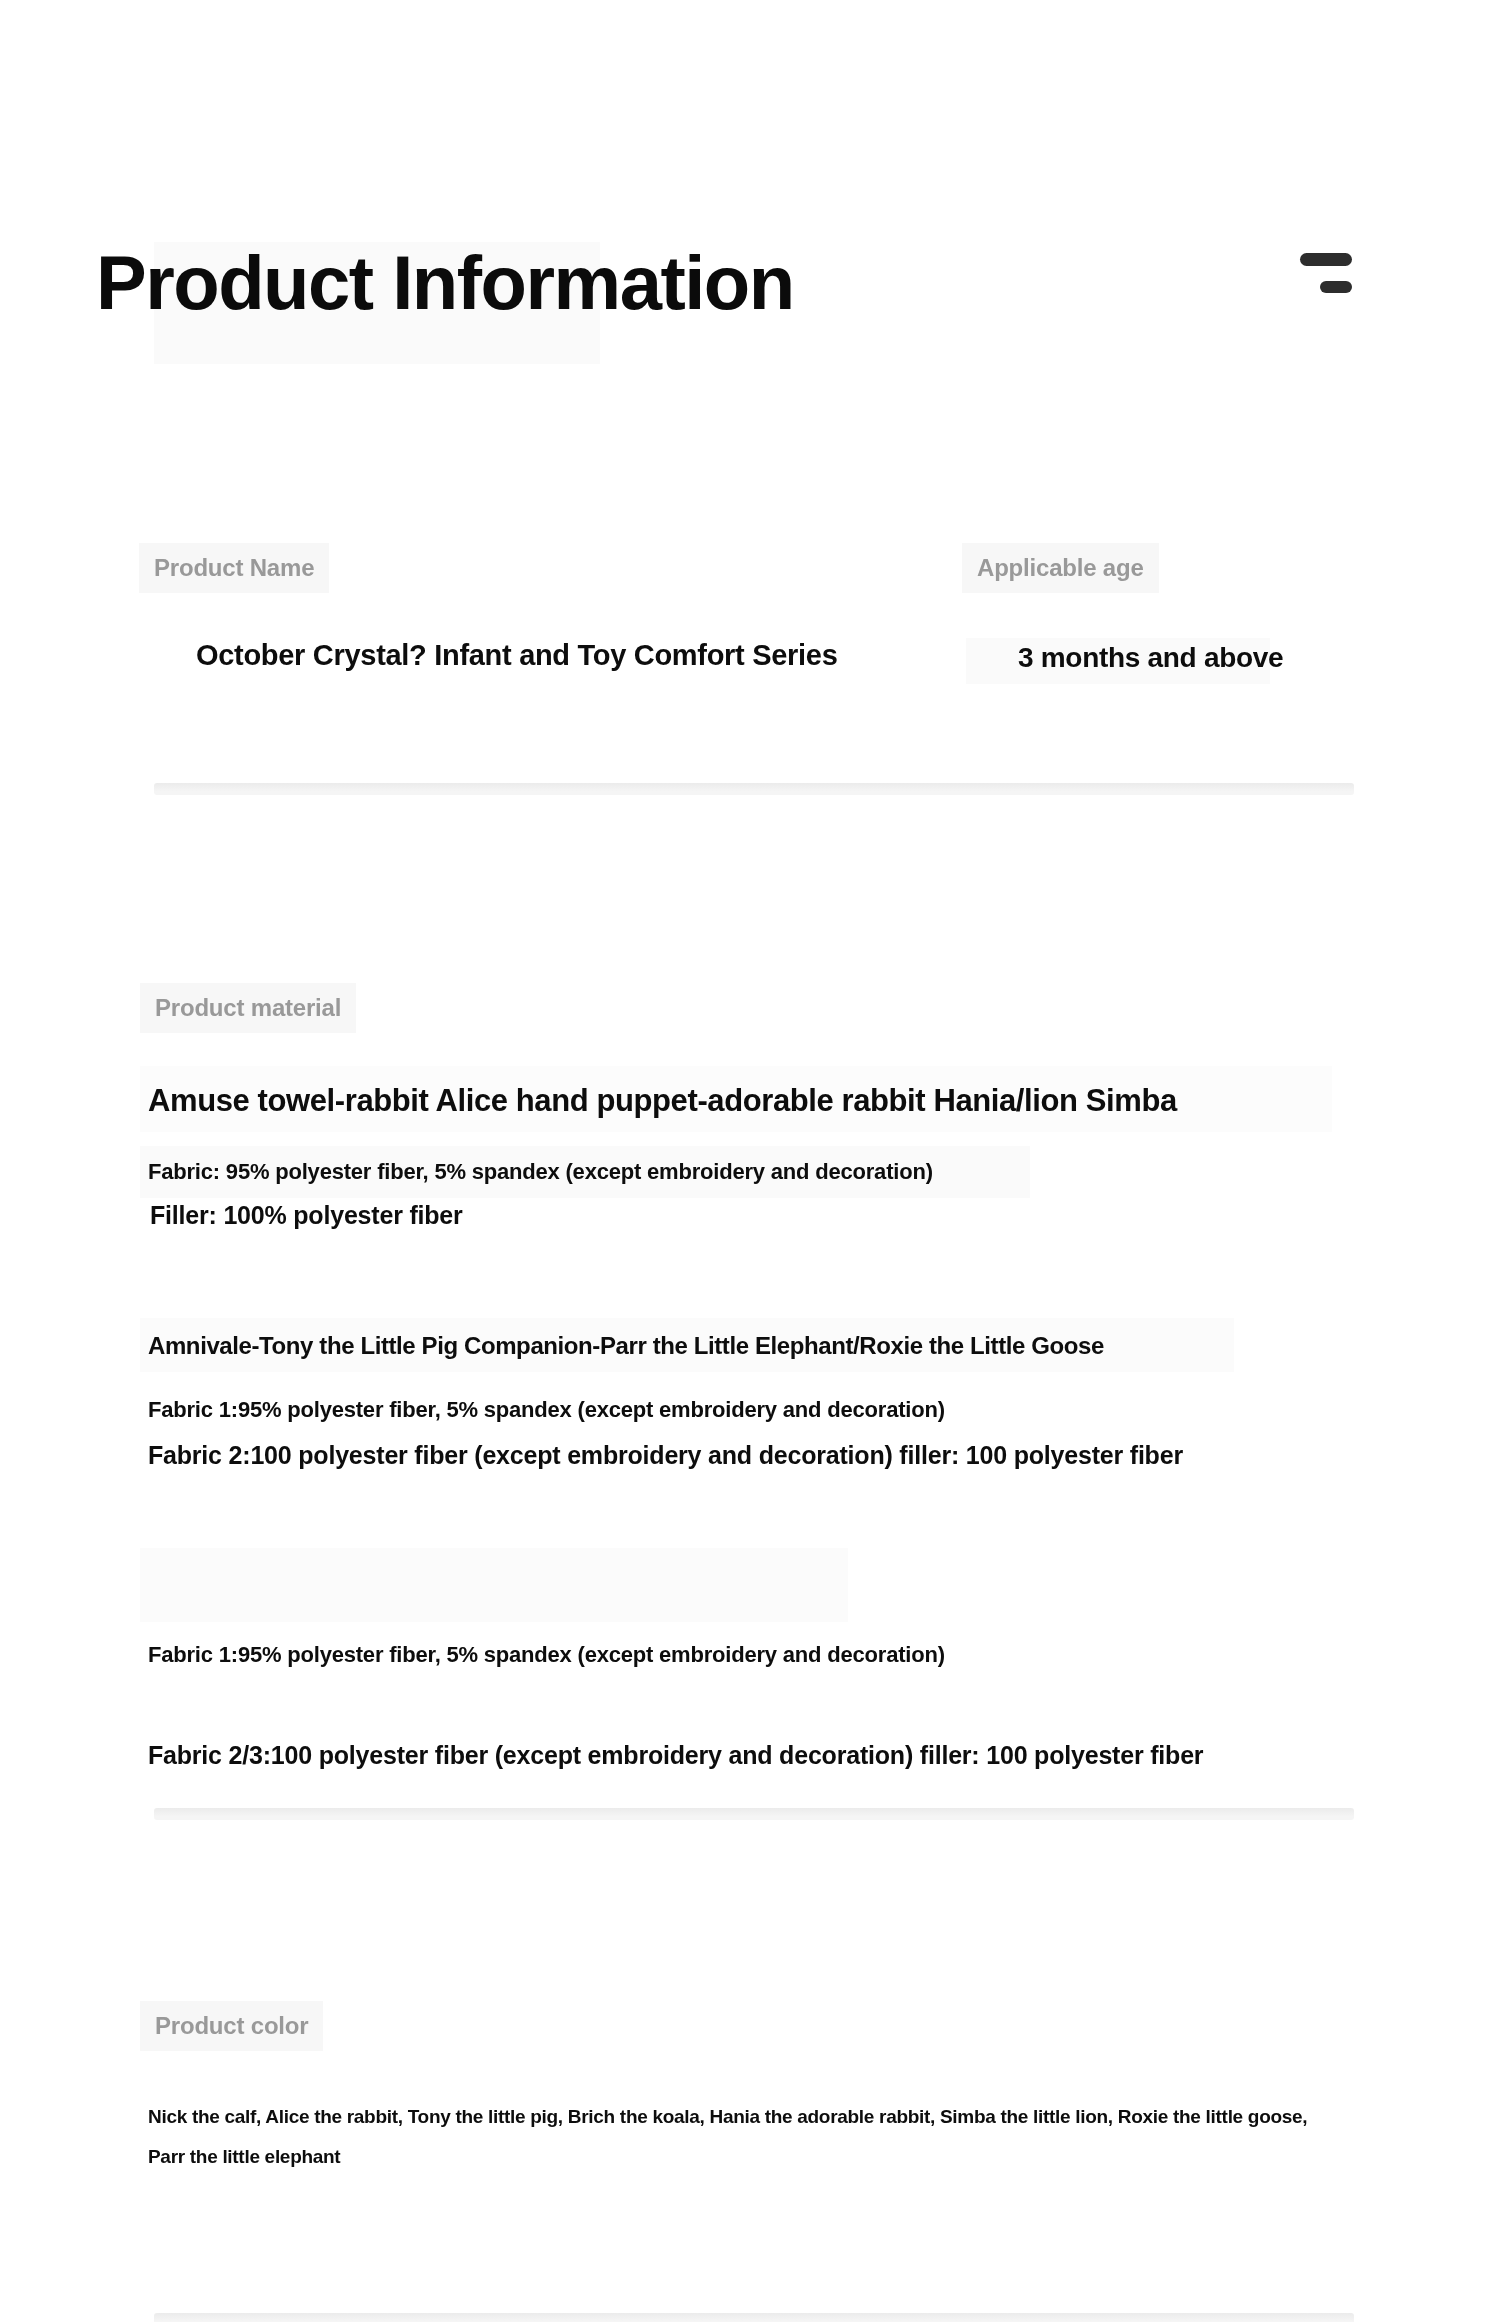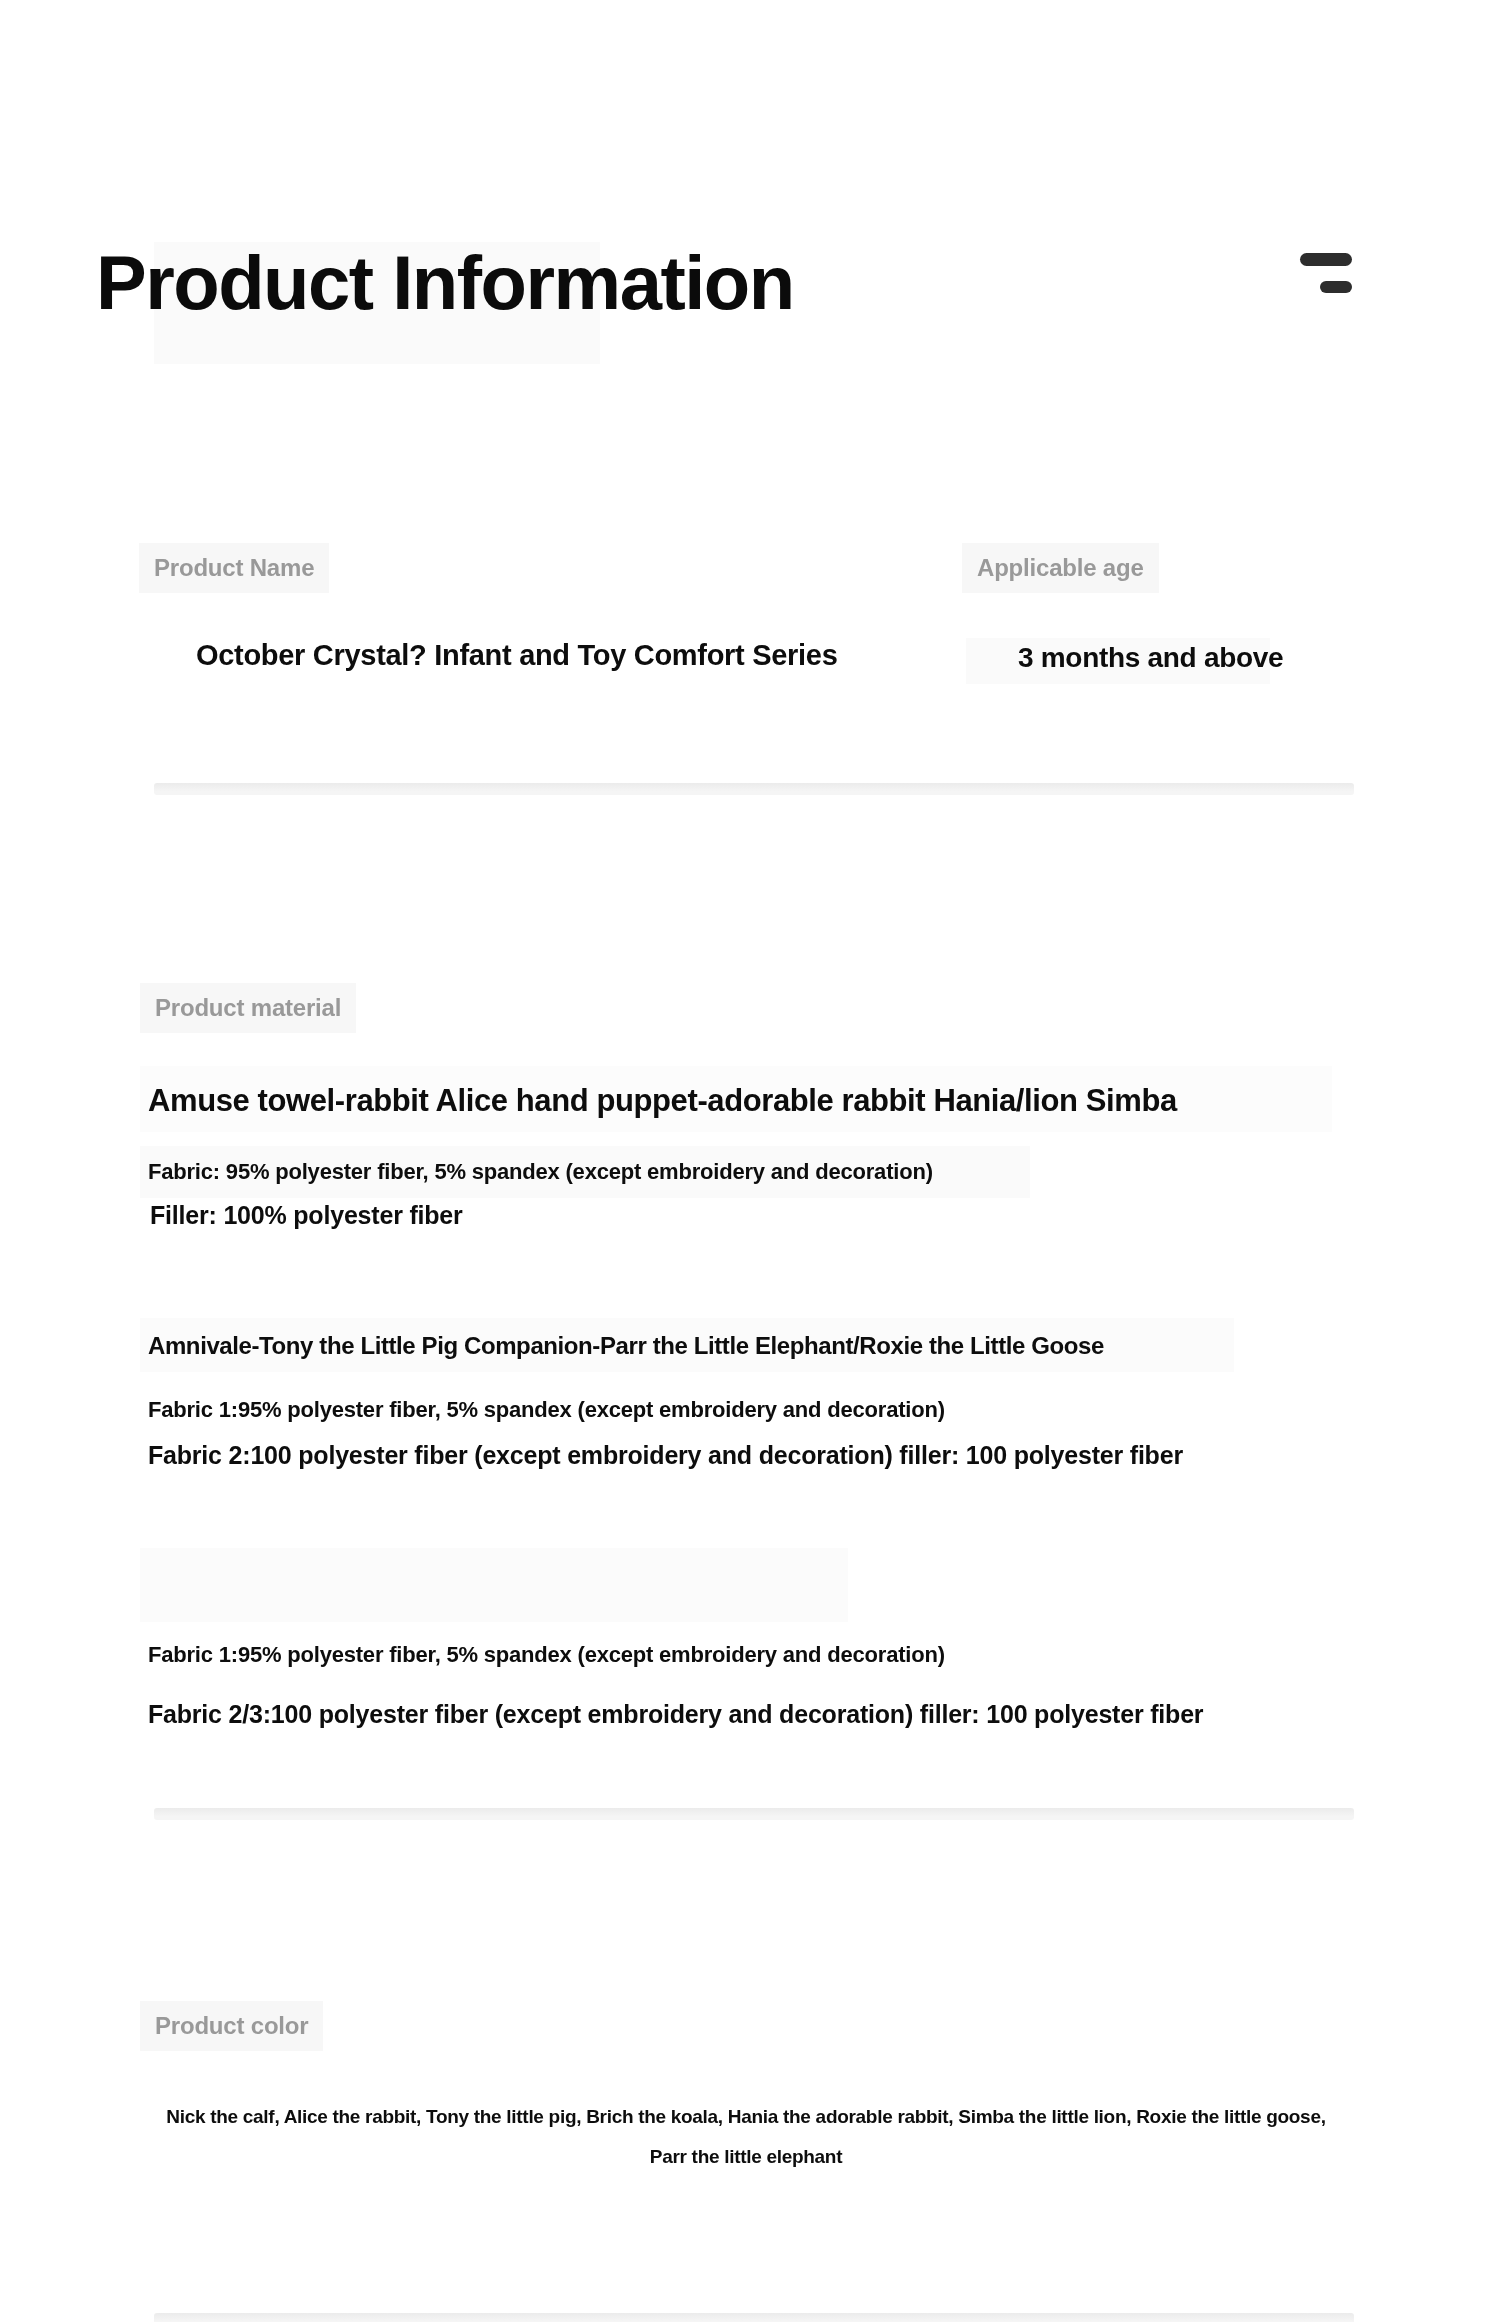--- a/index.html
+++ b/index.html
@@ -8,21 +8,20 @@
     background: #ffffff;
   }
   .page {
     position: relative;
     width: 1500px;
     height: 2322px;
     background: #ffffff;
     overflow: hidden;
     font-family: "Liberation Sans", sans-serif;
     color: #0d0d0d;
-    text-align: center;
   }
   
   .title-underlay {
     position: absolute;
     left: 154px; top: 242px;
     width: 446px; height: 122px;
     background: #fafafa;
   }
   .page-title {
     position: absolute;
@@ -136,21 +135,21 @@
   .line-sm { font-size: 22px; line-height: 28px; }
   .line-md { font-size: 25px; line-height: 32px; }
   .g1-heading { left: 148px; top: 1082px; }
   .g1-line1   { left: 148px; top: 1158px; }
   .g1-line2   { left: 150px; top: 1199px; }
   .g2-heading { left: 148px; top: 1330px; }
   .g2-line1   { left: 148px; top: 1396px; }
   .g2-line2   { left: 148px; top: 1439px; }
   .g3-heading { left: 150px; top: 1560px; }
   .g3-line1   { left: 148px; top: 1641px; }
-  .g3-line2   { left: 148px; top: 1698px; }
+  .g3-line2   { left: 148px; top: 1739px; }
   
   .value-product-color {
     position: absolute;
     left: 148px; top: 2097px;
     width: 1196px;
     margin: 0;
     font-size: 19px;
     line-height: 40px;
     font-weight: 700;
     letter-spacing: -0.3px;

